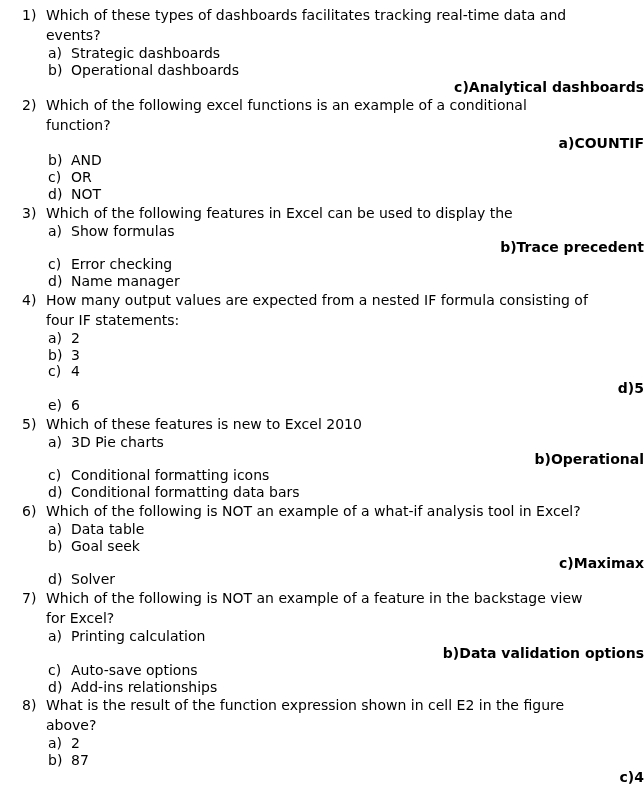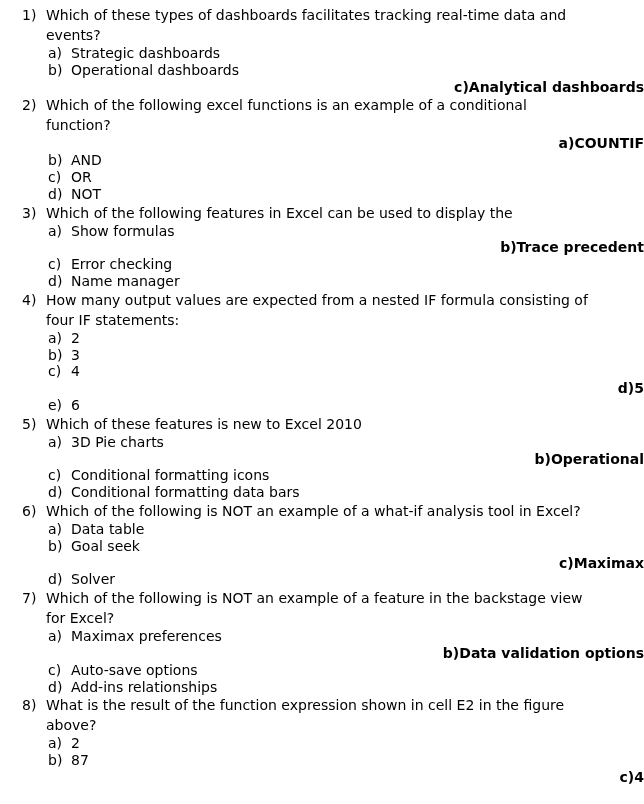--- a/index.html
+++ b/index.html
@@ -61,21 +61,21 @@
     <div class="q">
       <div class="qline first"><span class="num">6)</span><span>Which of the following is NOT an example of a what-if analysis tool in Excel?</span></div>
       <div class="opt"><span class="letter">a)</span><span>Data table</span></div>
       <div class="opt"><span class="letter">b)</span><span>Goal seek</span></div>
       <div class="opt correct"><span class="letter">c)</span><span>Maximax</span></div>
       <div class="opt"><span class="letter">d)</span><span>Solver</span></div>
     </div>
     <div class="q">
       <div class="qline first"><span class="num">7)</span><span>Which of the following is NOT an example of a feature in the backstage view</span></div>
       <div class="qline"><span>for Excel?</span></div>
-      <div class="opt"><span class="letter">a)</span><span>Maximax preferences</span></div>
+      <div class="opt"><span class="letter">a)</span><span>Printing calculation</span></div>
       <div class="opt correct"><span class="letter">b)</span><span>Data validation options</span></div>
       <div class="opt"><span class="letter">c)</span><span>Auto-save options</span></div>
       <div class="opt"><span class="letter">d)</span><span>Add-ins relationships</span></div>
     </div>
     <div class="q">
       <div class="qline first"><span class="num">8)</span><span>What is the result of the function expression shown in cell E2 in the figure</span></div>
       <div class="qline"><span>above?</span></div>
       <div class="opt"><span class="letter">a)</span><span>2</span></div>
       <div class="opt"><span class="letter">b)</span><span>87</span></div>
       <div class="opt correct"><span class="letter">c)</span><span>4</span></div>

